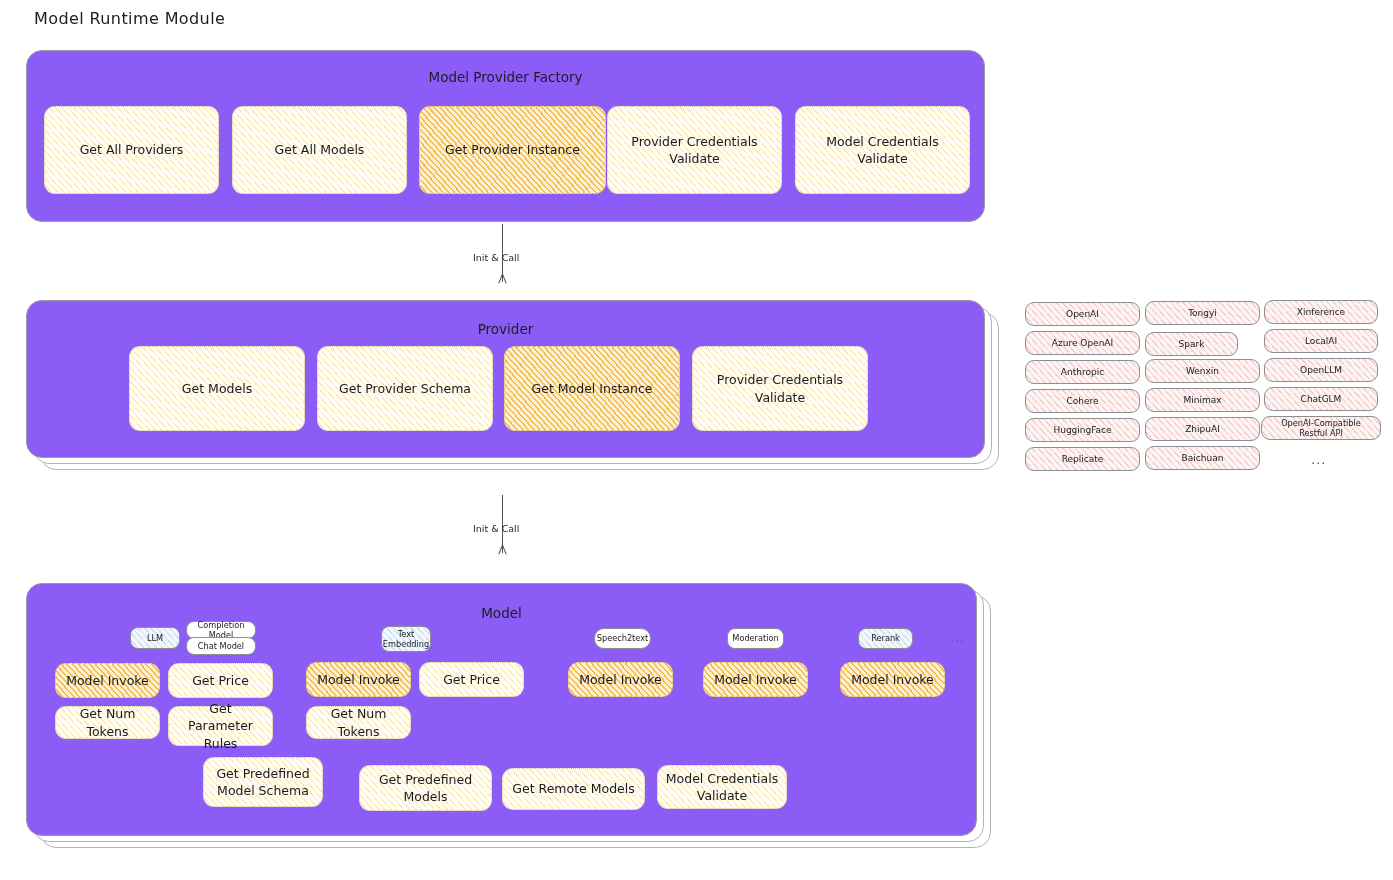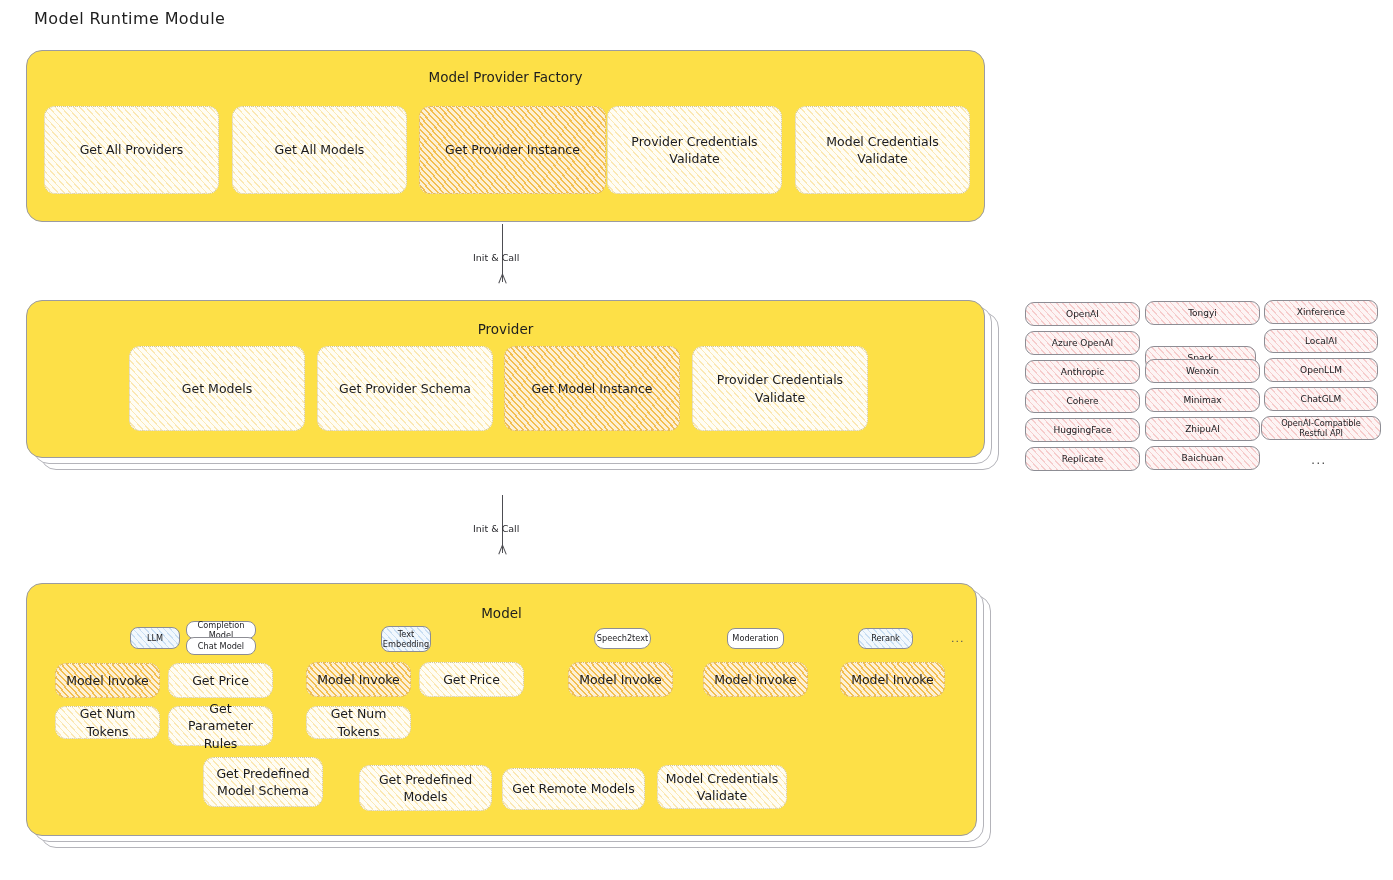--- a/index.html
+++ b/index.html
@@ -16,21 +16,21 @@
   
   #diagram-title{
     position:absolute;left:34px;top:9px;
     font-size:16px;letter-spacing:.4px;color:#1e1e1e;
     font-family:"DejaVu Sans", sans-serif;
   }
 
   
   .panel{
     position:absolute;
-    background:#fde047;
+    background:#8b5cf6;
     border:1.4px solid #9b9ba1;
     border-radius:16px;
     box-sizing:border-box;
   }
   .panel-stack-l{
     position:absolute;
     background:#ffffff;
     border:1.3px solid #b4b4ba;
     border-radius:16px;
     box-sizing:border-box;
@@ -184,21 +184,21 @@
   <div class="nodebox fill-pink pink-border small" style="left:1025px;top:418px;width:115px;height:24px;">
     <span>HuggingFace</span>
   </div>
   <div class="nodebox fill-pink pink-border small" style="left:1025px;top:447px;width:115px;height:24px;align-items:center;">
     <span>Replicate</span>
   </div>
 
   <div class="nodebox fill-pink pink-border small" style="left:1145px;top:301px;width:115px;height:24px;">
     <span>Tongyi</span>
   </div>
-  <div class="nodebox fill-pink pink-border small" style="left:1145px;top:346px;width:111px;height:24px;text-align:center;">
+  <div class="nodebox fill-pink pink-border small" style="left:1145px;top:332px;width:93px;height:24px;text-align:center;">
     <span>Spark</span>
   </div>
   <div class="nodebox fill-pink pink-border small" style="left:1145px;top:359px;width:115px;height:24px;">
     <span>Wenxin</span>
   </div>
   <div class="nodebox fill-pink pink-border small" style="left:1145px;top:388px;width:115px;height:24px;">
     <span>Minimax</span>
   </div>
   <div class="nodebox fill-pink pink-border small" style="left:1145px;top:417px;width:115px;height:24px;">
     <span>ZhipuAI</span>

